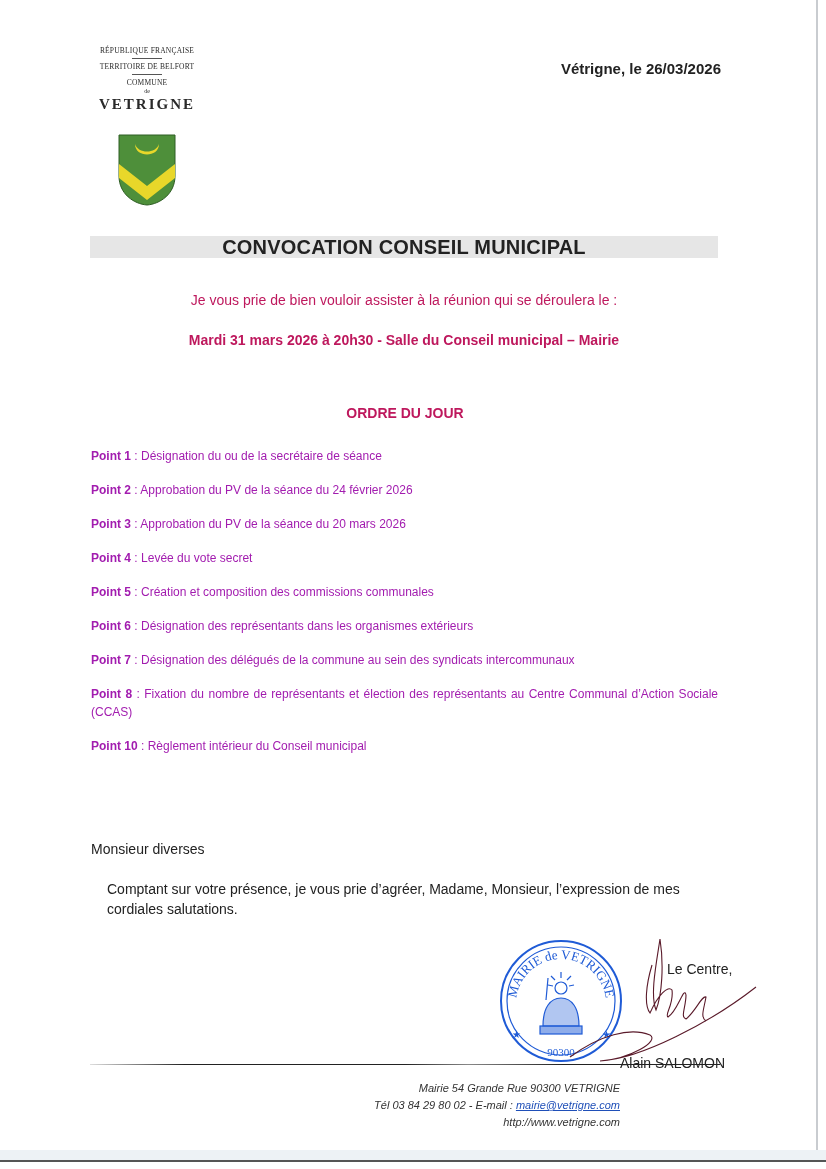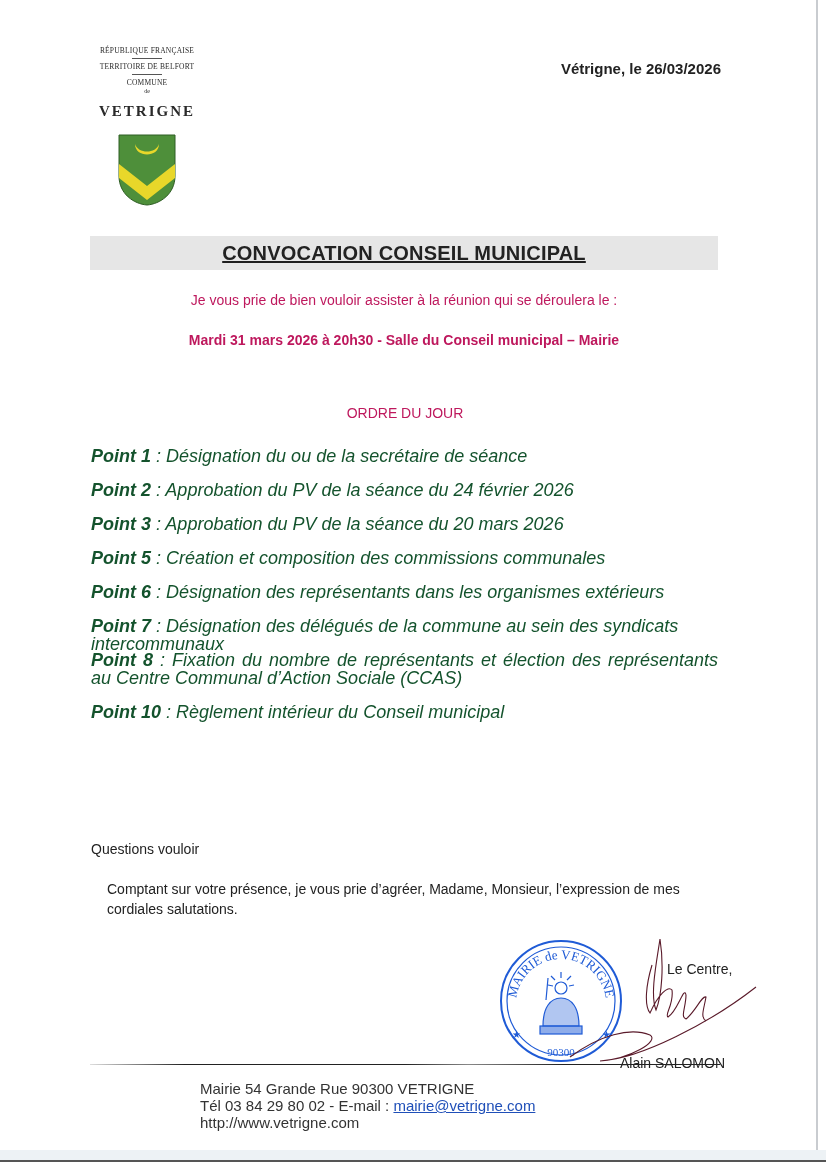--- a/index.html
+++ b/index.html
@@ -56,21 +56,21 @@
     }
     .lh-small {
       font-size: 6px;
       line-height: 7px;
     }
     .lh-name {
       font-size: 15px;
       font-weight: bold;
       letter-spacing: 2px;
       line-height: 18px;
-      margin-top: 7px;
+      margin-top: 0;
     }
     .crest {
       position: absolute;
       left: 118px;
       top: 134px;
       width: 58px;
       height: 72px;
     }
 
     
@@ -83,56 +83,54 @@
       color: #222;
       margin-top: 24px;
     }
 
     
     .title-band {
       position: absolute;
       left: 90px;
       top: 236px;
       width: 628px;
-      height: 34px;
+      height: 22px;
       background: #e6e6e6;
       display: flex;
       align-items: center;
       justify-content: center;
-      text-decoration: underline;
     }
     .title-text {
       font-size: 20px;
       font-weight: bold;
       color: #222;
       letter-spacing: 0.2px;
     }
 
     .center-line {
       position: absolute;
       left: 90px;
       width: 628px;
       text-align: center;
       font-size: 14px;
       color: #be185d;
     }
     .intro { top: 292px; }
     .meeting { top: 332px; font-weight: bold; }
-    .agenda-heading { top: 405px; font-weight: normal; font-size: 14px; left: 275px; width: 260px; text-align: center; }
+    .agenda-heading { top: 405px; font-weight: bold; font-size: 14px; left: 275px; width: 260px; text-align: center; }
 
     
     .agenda {
       position: absolute;
       left: 91px;
       top: 447px;
       width: 627px;
-      font-size: 18px;
-      color: #14532d;
+      font-size: 12px;
+      color: #a21caf;
       line-height: 18px;
-      font-style: italic;
     }
     .agenda-item {
       height: 34px;
     }
     .agenda-item.two-line {
       height: 52px;
       text-align: justify;
     }
     .agenda-item.two-line .wrap {
       display: block;
@@ -198,22 +196,23 @@
       top: 1064px;
       width: 630px;
       height: 1px;
       background: linear-gradient(to right, #ddd, #222 15%, #222 50%, #888 60%, #222 75%, #222);
     }
     .footer {
       position: absolute;
       left: 200px;
       top: 1080px;
       width: 420px;
-      text-align: left;
-      font-size: 15px;
+      text-align: right;
+      font-size: 11px;
+      font-style: italic;
       line-height: 17px;
       color: #333;
     }
     .footer a {
       color: #1f4fb8;
       text-decoration: underline;
     }
   </style>
 </head>
 <body>
@@ -251,37 +250,40 @@
   <div class="agenda-item">
     <span class="pt-label">Point 1</span><span> : </span><span>Désignation du ou de la secrétaire de séance</span>
   </div>
   <div class="agenda-item">
     <span class="pt-label">Point 2</span><span> : </span><span>Approbation du PV de la séance du 24 février 2026</span>
   </div>
   <div class="agenda-item">
     <span class="pt-label">Point 3</span><span> : </span><span>Approbation du PV de la séance du 20 mars 2026</span>
   </div>
   <div class="agenda-item">
+    <span class="pt-label">Point 4</span><span> : </span><span>Levée du vote secret</span>
+  </div>
+  <div class="agenda-item">
     <span class="pt-label">Point 5</span><span> : </span><span>Création et composition des commissions communales</span>
   </div>
   <div class="agenda-item">
     <span class="pt-label">Point 6</span><span> : </span><span>Désignation des représentants dans les organismes extérieurs</span>
   </div>
   <div class="agenda-item">
     <span class="pt-label">Point 7</span><span> : </span><span>Désignation des délégués de la commune au sein des syndicats intercommunaux</span>
   </div>
   <div class="agenda-item two-line">
     <span class="wrap"><span class="pt-label">Point 8</span><span> : </span><span>Fixation du nombre de représentants et élection des représentants au Centre Communal d’Action Sociale (CCAS)</span></span>
   </div>
   <div class="agenda-item">
     <span class="pt-label">Point 10</span><span> : </span><span>Règlement intérieur du Conseil municipal</span>
   </div>
 </div>
 
-<div class="questions">Questions vouloir</div>
+<div class="questions">Monsieur diverses</div>
 <div class="closing">Comptant sur votre présence, je vous prie d’agréer, Madame, Monsieur, l’expression de mes cordiales salutations.</div>
 
 <svg class="stamp" viewBox="0 0 126 126">
   <defs>
     <path id="stampArc" d="M 18 66 A 45 45 0 0 1 108 66"></path>
   </defs>
   <circle cx="63" cy="63" r="60" fill="none" stroke="#1f5bd6" stroke-width="2"></circle>
   <circle cx="63" cy="63" r="54" fill="none" stroke="#1f5bd6" stroke-width="1.2"></circle>
   <text font-family="Liberation Serif, DejaVu Serif, serif" font-size="13" fill="#1f5bd6">
     <textPath href="#stampArc" startOffset="50%" text-anchor="middle">MAIRIE de VETRIGNE</textPath>

